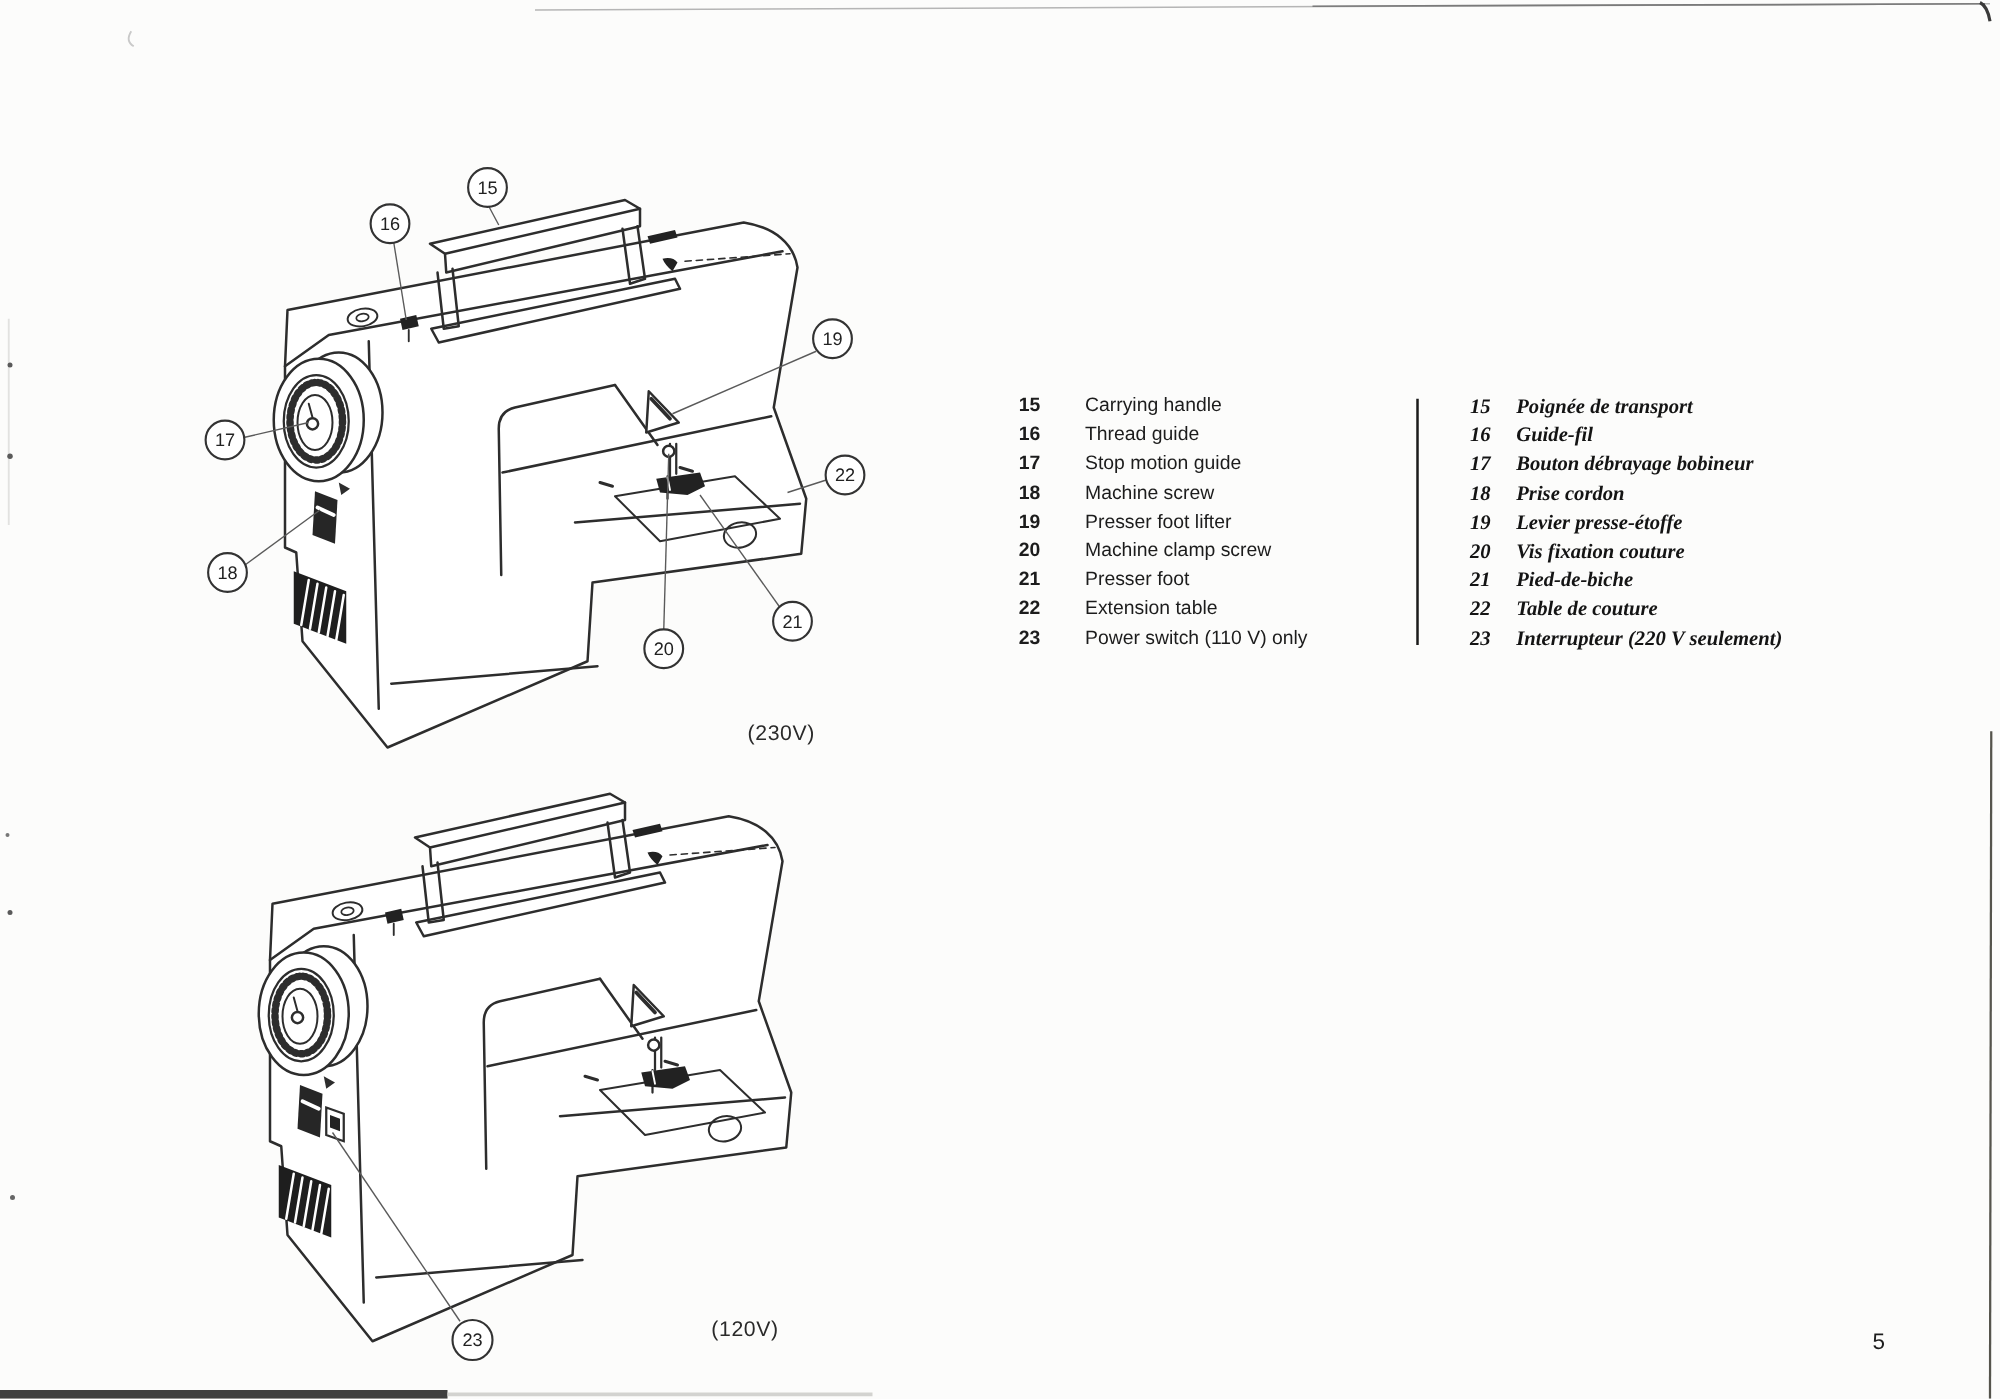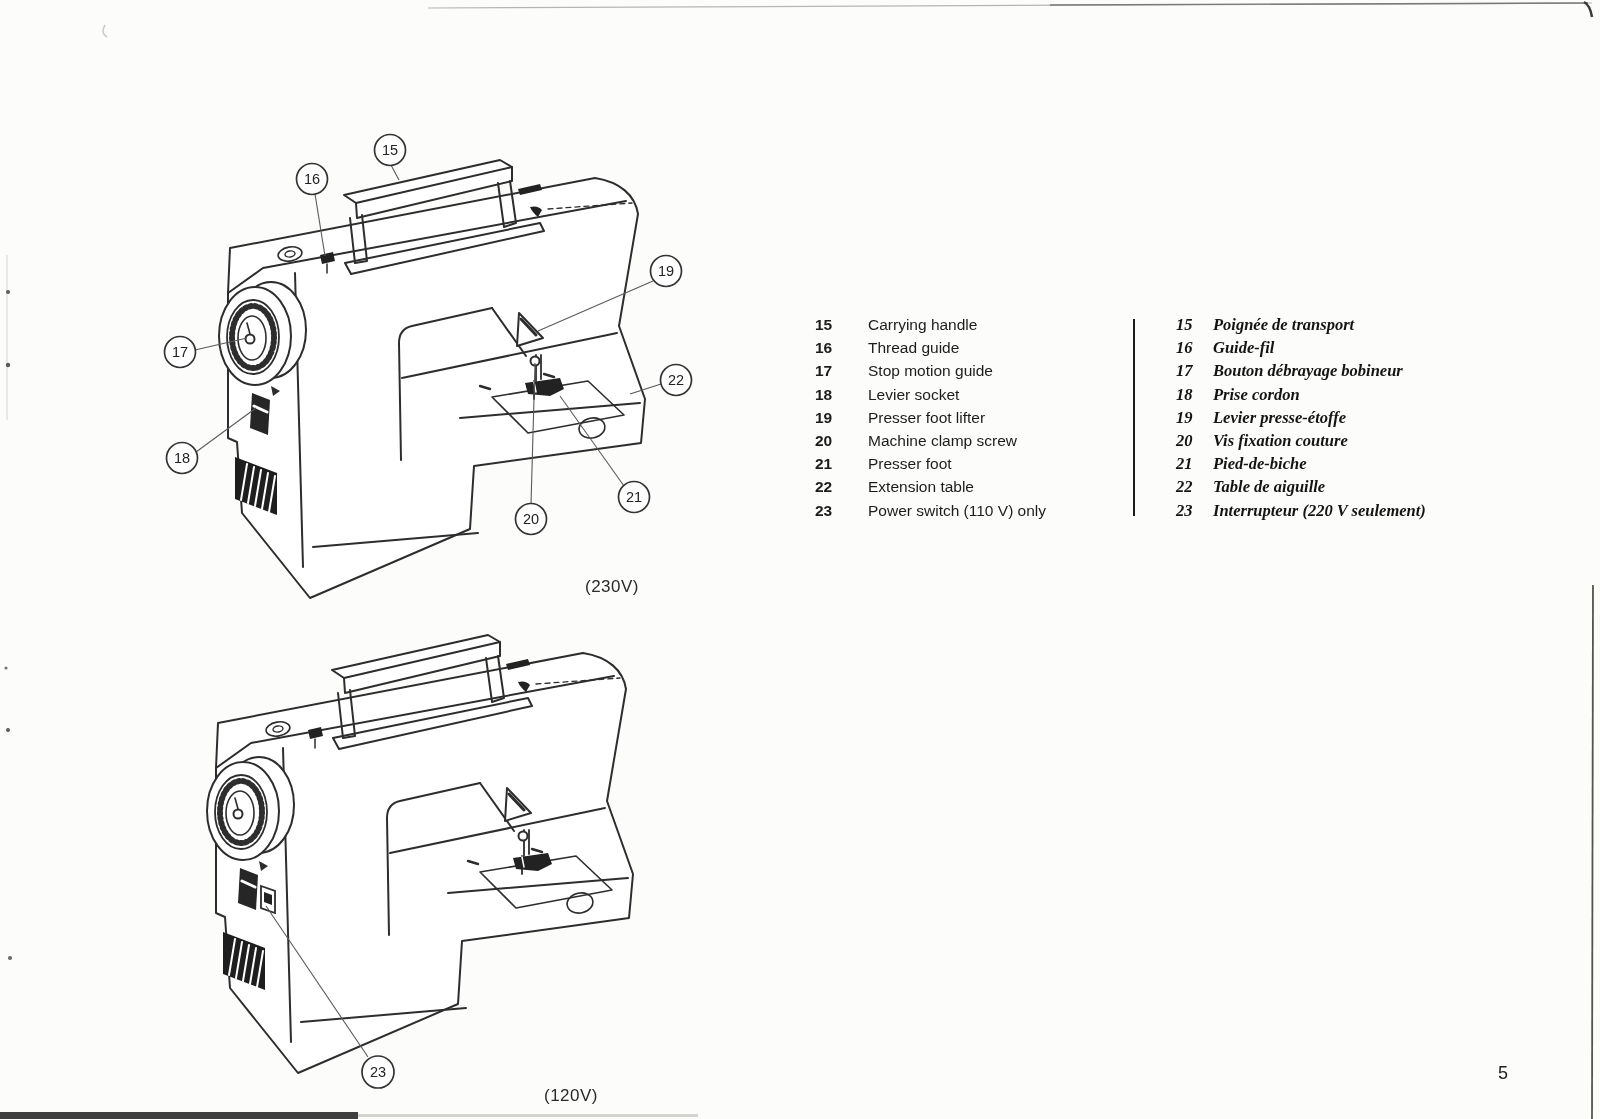--- a/index.html
+++ b/index.html
@@ -14,22 +14,22 @@
   .parts-list{position:absolute;list-style:none;margin:0;padding:0;}
   .parts-list li{display:flex;align-items:baseline;height:23.2px;white-space:nowrap;}
   .list-en{left:815px;top:316px;font-size:15.5px;color:#1c1c1c;}
   .list-en .num{display:inline-block;width:53px;font-weight:700;}
   .list-fr{left:1176px;top:315px;font-size:16.5px;color:#141414;
            font-family:"Liberation Serif","DejaVu Serif",serif;font-style:italic;font-weight:700;}
   .list-fr .num{display:inline-block;width:37px;}
   .col-divider{position:absolute;left:1133px;top:319px;width:2px;height:197px;background:#1b1b1b;}
   
   .caption{position:absolute;font-size:17px;color:#2a2a2a;letter-spacing:.5px;}
-  .cap-230{left:585px;top:577px;}
-  .cap-120{left:544px;top:1054px;margin-top:32px;}
+  .cap-230{left:598px;top:577px;}
+  .cap-120{left:569px;top:1054px;}
   .page-num{position:absolute;left:1498px;top:1063px;font-size:18px;color:#1d1d1d;}
 </style>
 </head>
 <body>
 
 <svg id="scene" width="1600" height="1119" viewBox="0 0 1600 1119">
   <defs>
 
     <g id="machine" fill="none" stroke="#2d2d2d" stroke-width="2" stroke-linejoin="round" stroke-linecap="round">
 
@@ -196,21 +196,21 @@
   <li>
       <span class="num">16</span>
       <span>Thread guide</span>
     </li>
   <li>
       <span class="num">17</span>
       <span>Stop motion guide</span>
     </li>
   <li>
       <span class="num">18</span>
-      <span>Levier socket</span>
+      <span>Machine screw</span>
     </li>
   <li>
       <span class="num">19</span>
       <span>Presser foot lifter</span>
     </li>
   <li>
       <span class="num">20</span>
       <span>Machine clamp screw</span>
     </li>
   <li>
@@ -253,21 +253,21 @@
   <li>
       <span class="num">20</span>
       <span>Vis fixation couture</span>
     </li>
   <li>
       <span class="num">21</span>
       <span>Pied-de-biche</span>
     </li>
   <li>
       <span class="num">22</span>
-      <span>Table de aiguille</span>
+      <span>Table de couture</span>
     </li>
   <li>
       <span class="num">23</span>
       <span>Interrupteur (220 V seulement)</span>
     </li>
 </ul>
 
 <div class="caption cap-230">(230V)</div>
 <div class="caption cap-120">(120V)</div>
 <div class="page-num">5</div>

